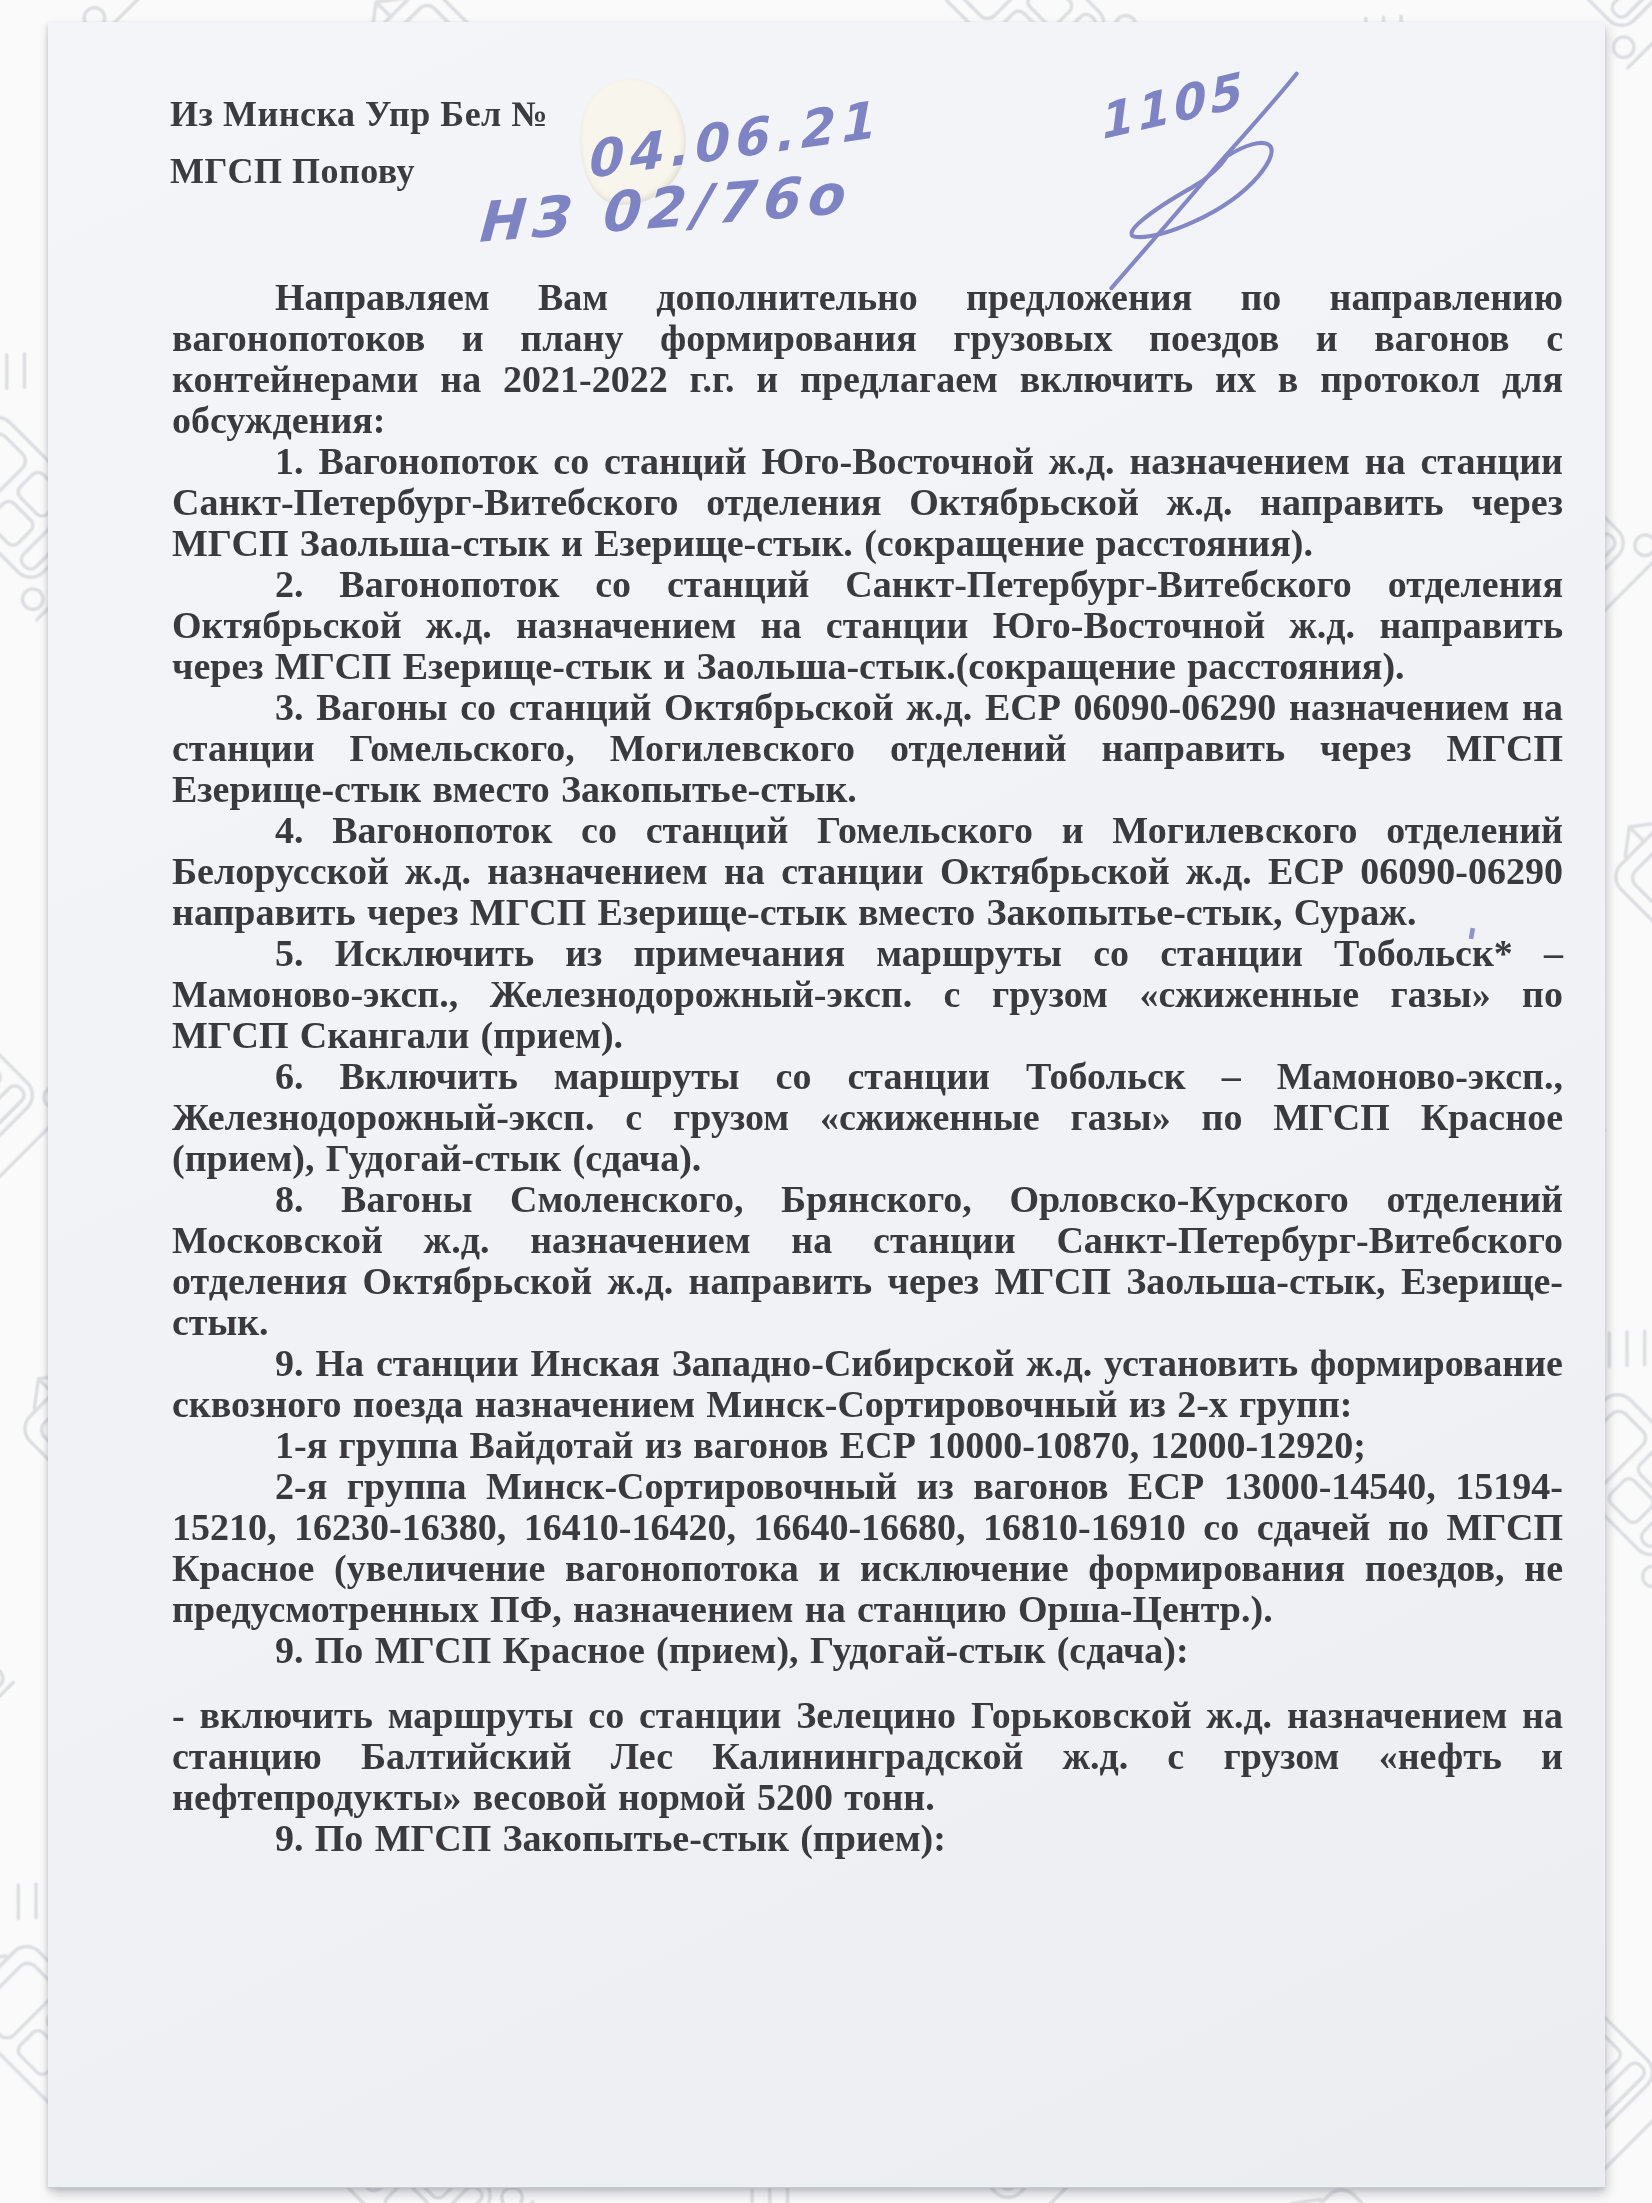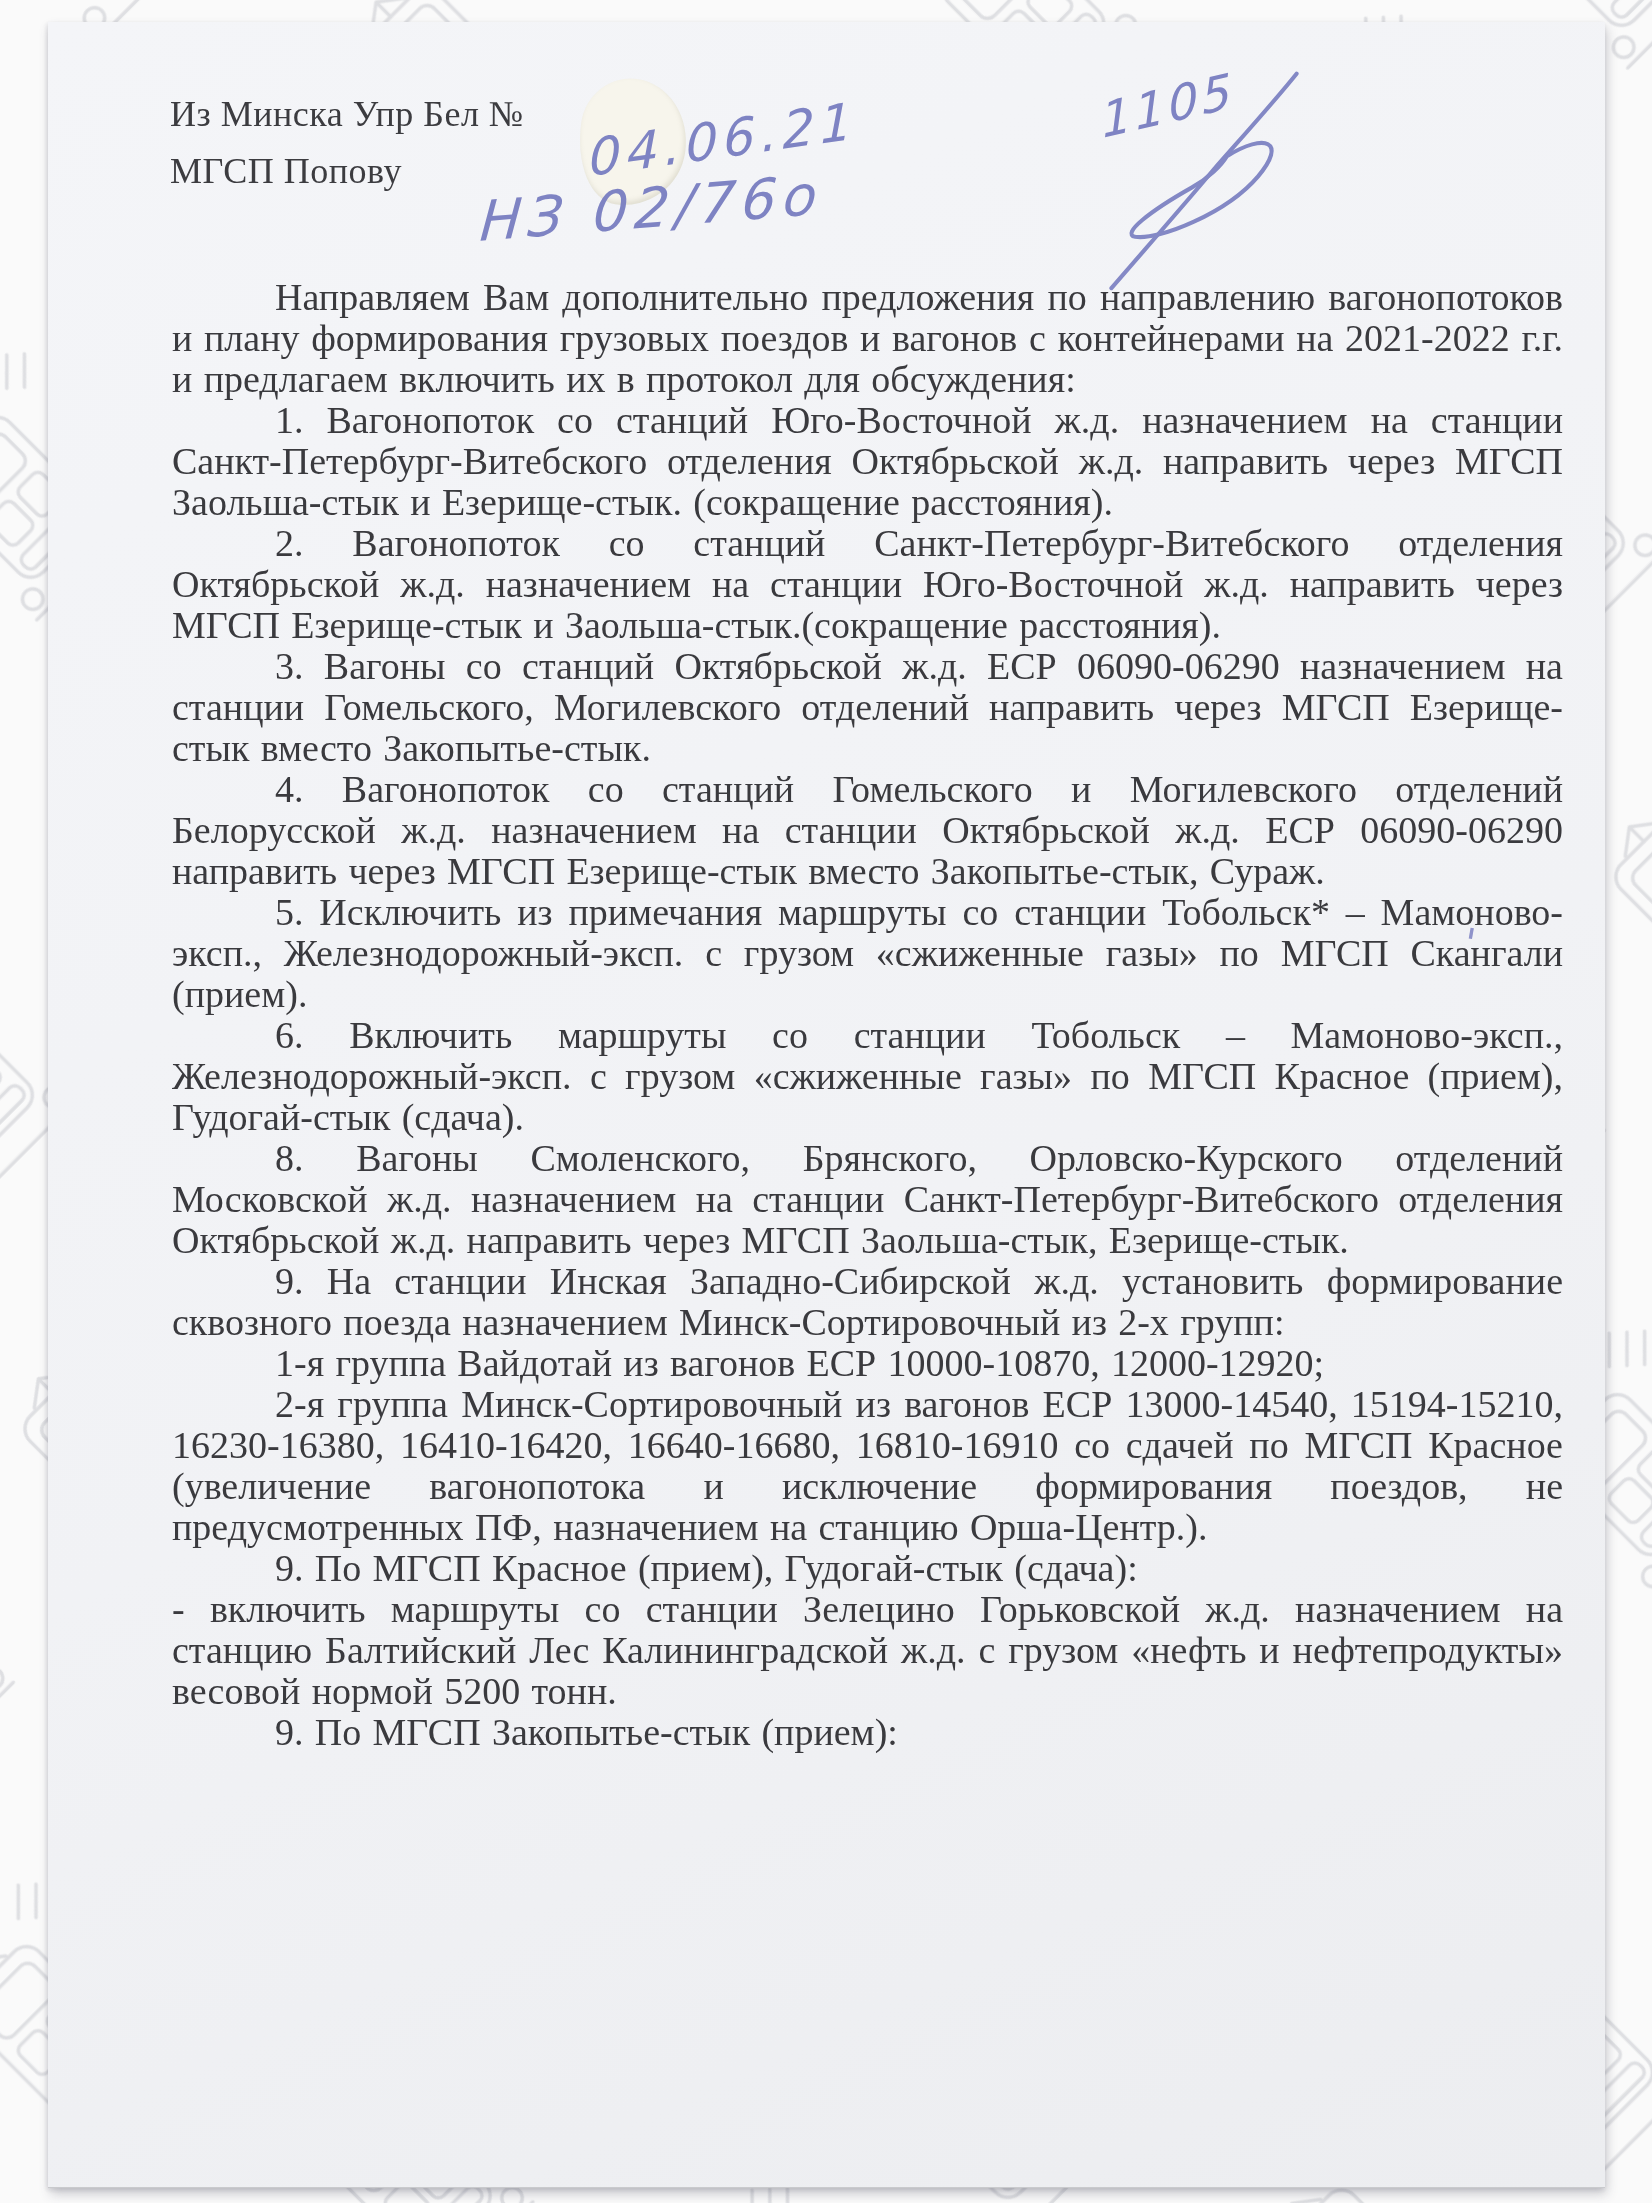--- a/index.html
+++ b/index.html
@@ -1,28 +1,28 @@
 <!DOCTYPE html>
 <html style="font-size:14.7px"><head>
 <meta charset="utf-8">
 <style>
   html,body{margin:0;padding:0;background:#fafafa;}
   .scene{position:relative;width:1653px;height:2204px;overflow:hidden;background:#fafafa;
-         font-family:"Liberation Serif",serif;}
+         font-family:"Liberation Serif",serif;font-weight:bold;}
   .bg-svg{position:absolute;left:0;top:0;width:1653px;height:2204px;}
   .page{position:absolute;left:48px;top:22px;width:1557px;height:2165px;
         background:linear-gradient(155deg,#f4f5f8 0%,#f1f2f5 55%,#ecedf0 100%);
         box-shadow:1.8px 5.5px 11px rgba(70,70,85,.28), -0.9px 1.8px 4.6px rgba(70,70,85,.15);
         border-bottom:1.8px solid #c9cacd;}
   .recipient{position:absolute;left:122px;top:64px;font-size:36px;line-height:57px;
              color:#3c3c40;letter-spacing:0.5px;}
   .body-text{position:absolute;left:124px;top:255px;width:1391px;
              font-size:38px;line-height:41px;color:#3a3a3e;text-align:justify;}
   .para{margin:0;text-indent:103px;word-spacing:1.8px;}
-  .para.no-indent{text-indent:0;}
+  .para.no-indent{text-indent:0;margin-top:24px;}
   .hand{position:absolute;font-family:"DejaVu Sans",sans-serif;font-style:italic;
         color:#7e83c3;white-space:nowrap;}
   .hw-date{left:540px;top:88px;font-size:51px;letter-spacing:5.5px;
            transform:rotate(-8deg) skewX(-8deg);}
   .hw-number{left:1052px;top:55px;font-size:48px;letter-spacing:3.7px;
              transform:rotate(-13deg) skewX(-10deg);}
   .hw-ref{left:432px;top:154px;font-size:55px;letter-spacing:6.4px;
           transform:rotate(-4.5deg) skewX(-9deg);}
   .pen-mark{left:1416px;top:898px;font-size:40px;transform:rotate(10deg);opacity:.85;}
   .whiteout{position:absolute;left:531px;top:57px;width:107px;height:127px;

